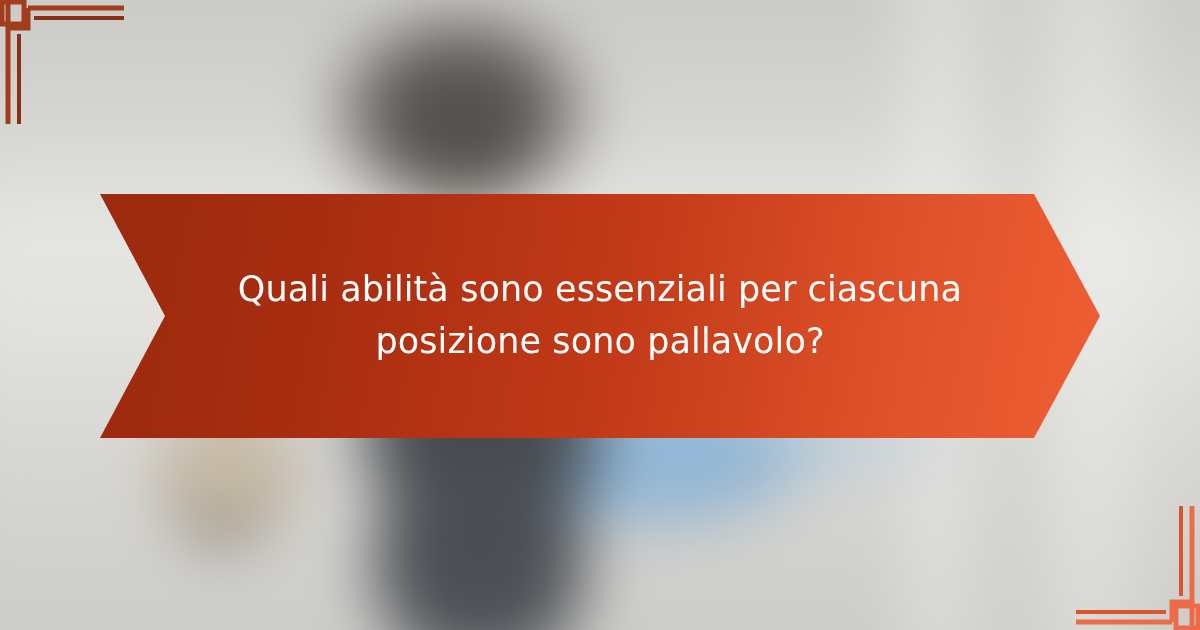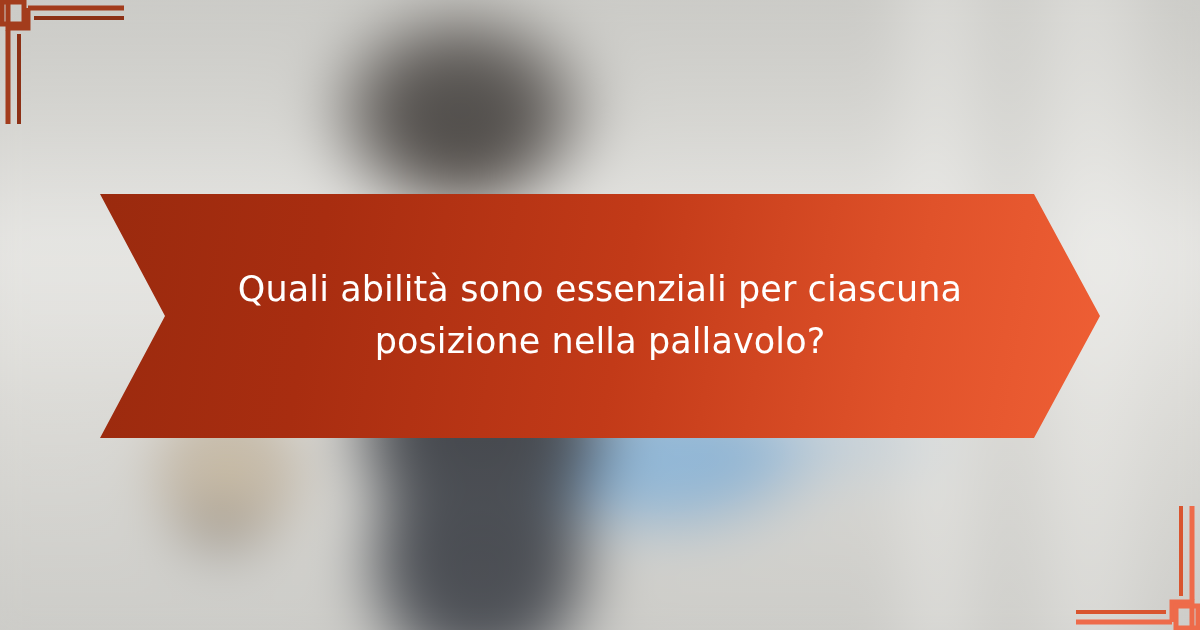--- a/index.html
+++ b/index.html
@@ -136,17 +136,17 @@
       <rect x="2" y="2" width="22" height="22" stroke="#ee6b4a" stroke-width="5" fill="none"></rect>
       <path d="M 8 30 L 8 124" stroke="#ee6b4a" stroke-width="5" fill="none"></path>
       <path d="M 19 34 L 19 124" stroke="#d9552f" stroke-width="4" fill="none"></path>
     </g>
   </svg>
 
   <div class="banner-wrap">
     <div class="banner-shape"></div>
     <div class="banner-text">
       <span class="banner-line">Quali abilità sono essenziali per ciascuna</span>
-      <span class="banner-line">posizione nella pallavolo?</span>
+      <span class="banner-line">posizione sono pallavolo?</span>
     </div>
   </div>
 
 </div>
 
 </body></html>

